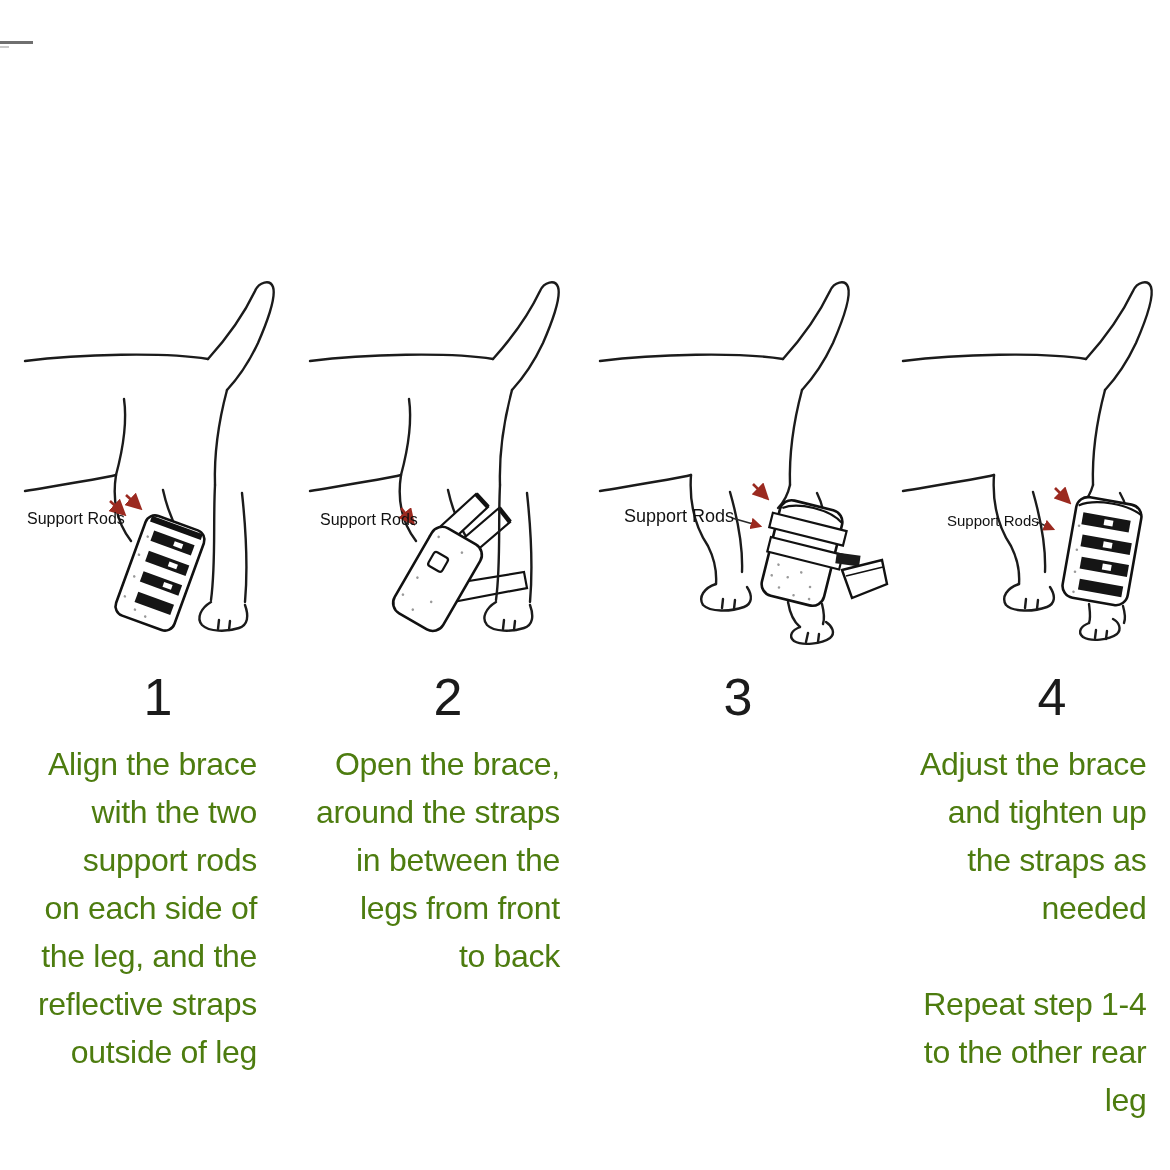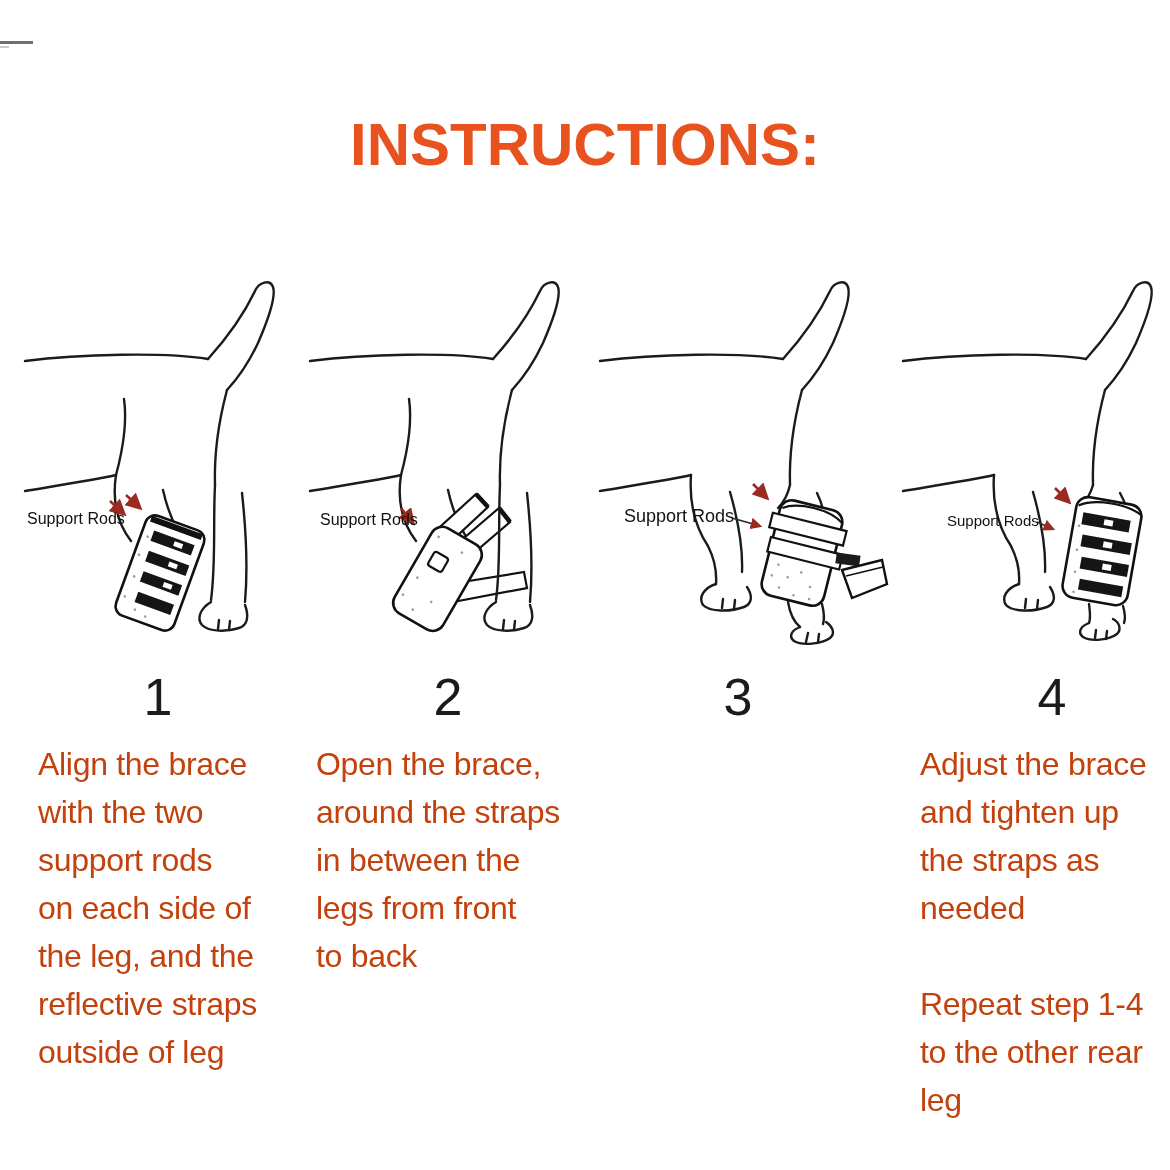--- a/index.html
+++ b/index.html
@@ -6,55 +6,54 @@
   .canvas{
     position:relative;width:1170px;height:1170px;background:#ffffff;
     overflow:hidden;font-family:"Liberation Sans",sans-serif;color:#1b1b1b;
   }
   .scan-artifact{position:absolute;left:0;top:41px;width:33px;height:3px;background:#6f6f6f;}
   .scan-artifact2{position:absolute;left:0;top:46px;width:9px;height:2px;background:#c9c9c9;}
   .title{
     position:absolute;top:110px;left:0;width:100%;text-align:center;
     font-size:60px;font-weight:bold;color:#E8521F;letter-spacing:0px;margin:0;
   }
-  .panel{position:absolute;top:258px;height:900px;}
+  .panel{position:absolute;top:258px;height:900px;text-align:right;}
   .panel-1{left:15px;width:285px;}
   .panel-2{left:300px;width:290px;}
   .panel-3{left:590px;width:300px;}
   .panel-4{left:893px;width:277px;}
   .illus{position:absolute;top:0;left:0;}
   .srlabel{position:absolute;font-size:16px;color:#111;white-space:nowrap;}
   .panel-1 .srlabel{left:12px;top:252px;}
   .panel-2 .srlabel{left:20px;top:253px;}
   .panel-3 .srlabel{left:34px;top:248px;font-size:18px;}
   .panel-4 .srlabel{left:54px;top:254px;font-size:15px;}
   .num{position:absolute;top:413px;font-size:52px;line-height:52px;color:#1b1b1b;transform:translateX(-50%);}
   .panel-1 .num{left:143px;}
   .panel-2 .num{left:148px;}
   .panel-3 .num{left:148px;}
   .panel-4 .num{left:159px;}
   .txt{
-    position:absolute;top:482px;font-size:32px;line-height:48px;color:#c2410c;
+    position:absolute;top:482px;font-size:32px;line-height:48px;color:#4d7c0f;
     white-space:pre-line;letter-spacing:-0.3px;
   }
   .panel-1 .txt{left:23px;}
   .panel-2 .txt{left:16px;}
   .panel-3 .txt{left:7px;font-weight:bold;color:#454545;}
   .panel-4 .txt{left:27px;}
   svg .ln{fill:none;stroke:#1b1b1b;stroke-width:2.4;stroke-linecap:round;stroke-linejoin:round;}
 </style>
 </head>
 <body>
 
 <div class="canvas">
 
   <div class="scan-artifact"></div>
   <div class="scan-artifact2"></div>
 
-  <h1 class="title">INSTRUCTIONS:</h1>
 
   <section class="panel panel-1">
     <svg class="illus" width="300" height="400" viewBox="0 0 300 400">
       <defs>
         <marker id="ah" viewBox="0 0 10 10" refX="8" refY="5" markerWidth="6.5" markerHeight="6.5" orient="auto-start-reverse">
           <path d="M0 0 L10 5 L0 10 Z" fill="#9B2A20"></path>
         </marker>
       </defs>
       <g>
         <path class="ln" d="M10 103 C 65 96 150 94 193 101"></path>

